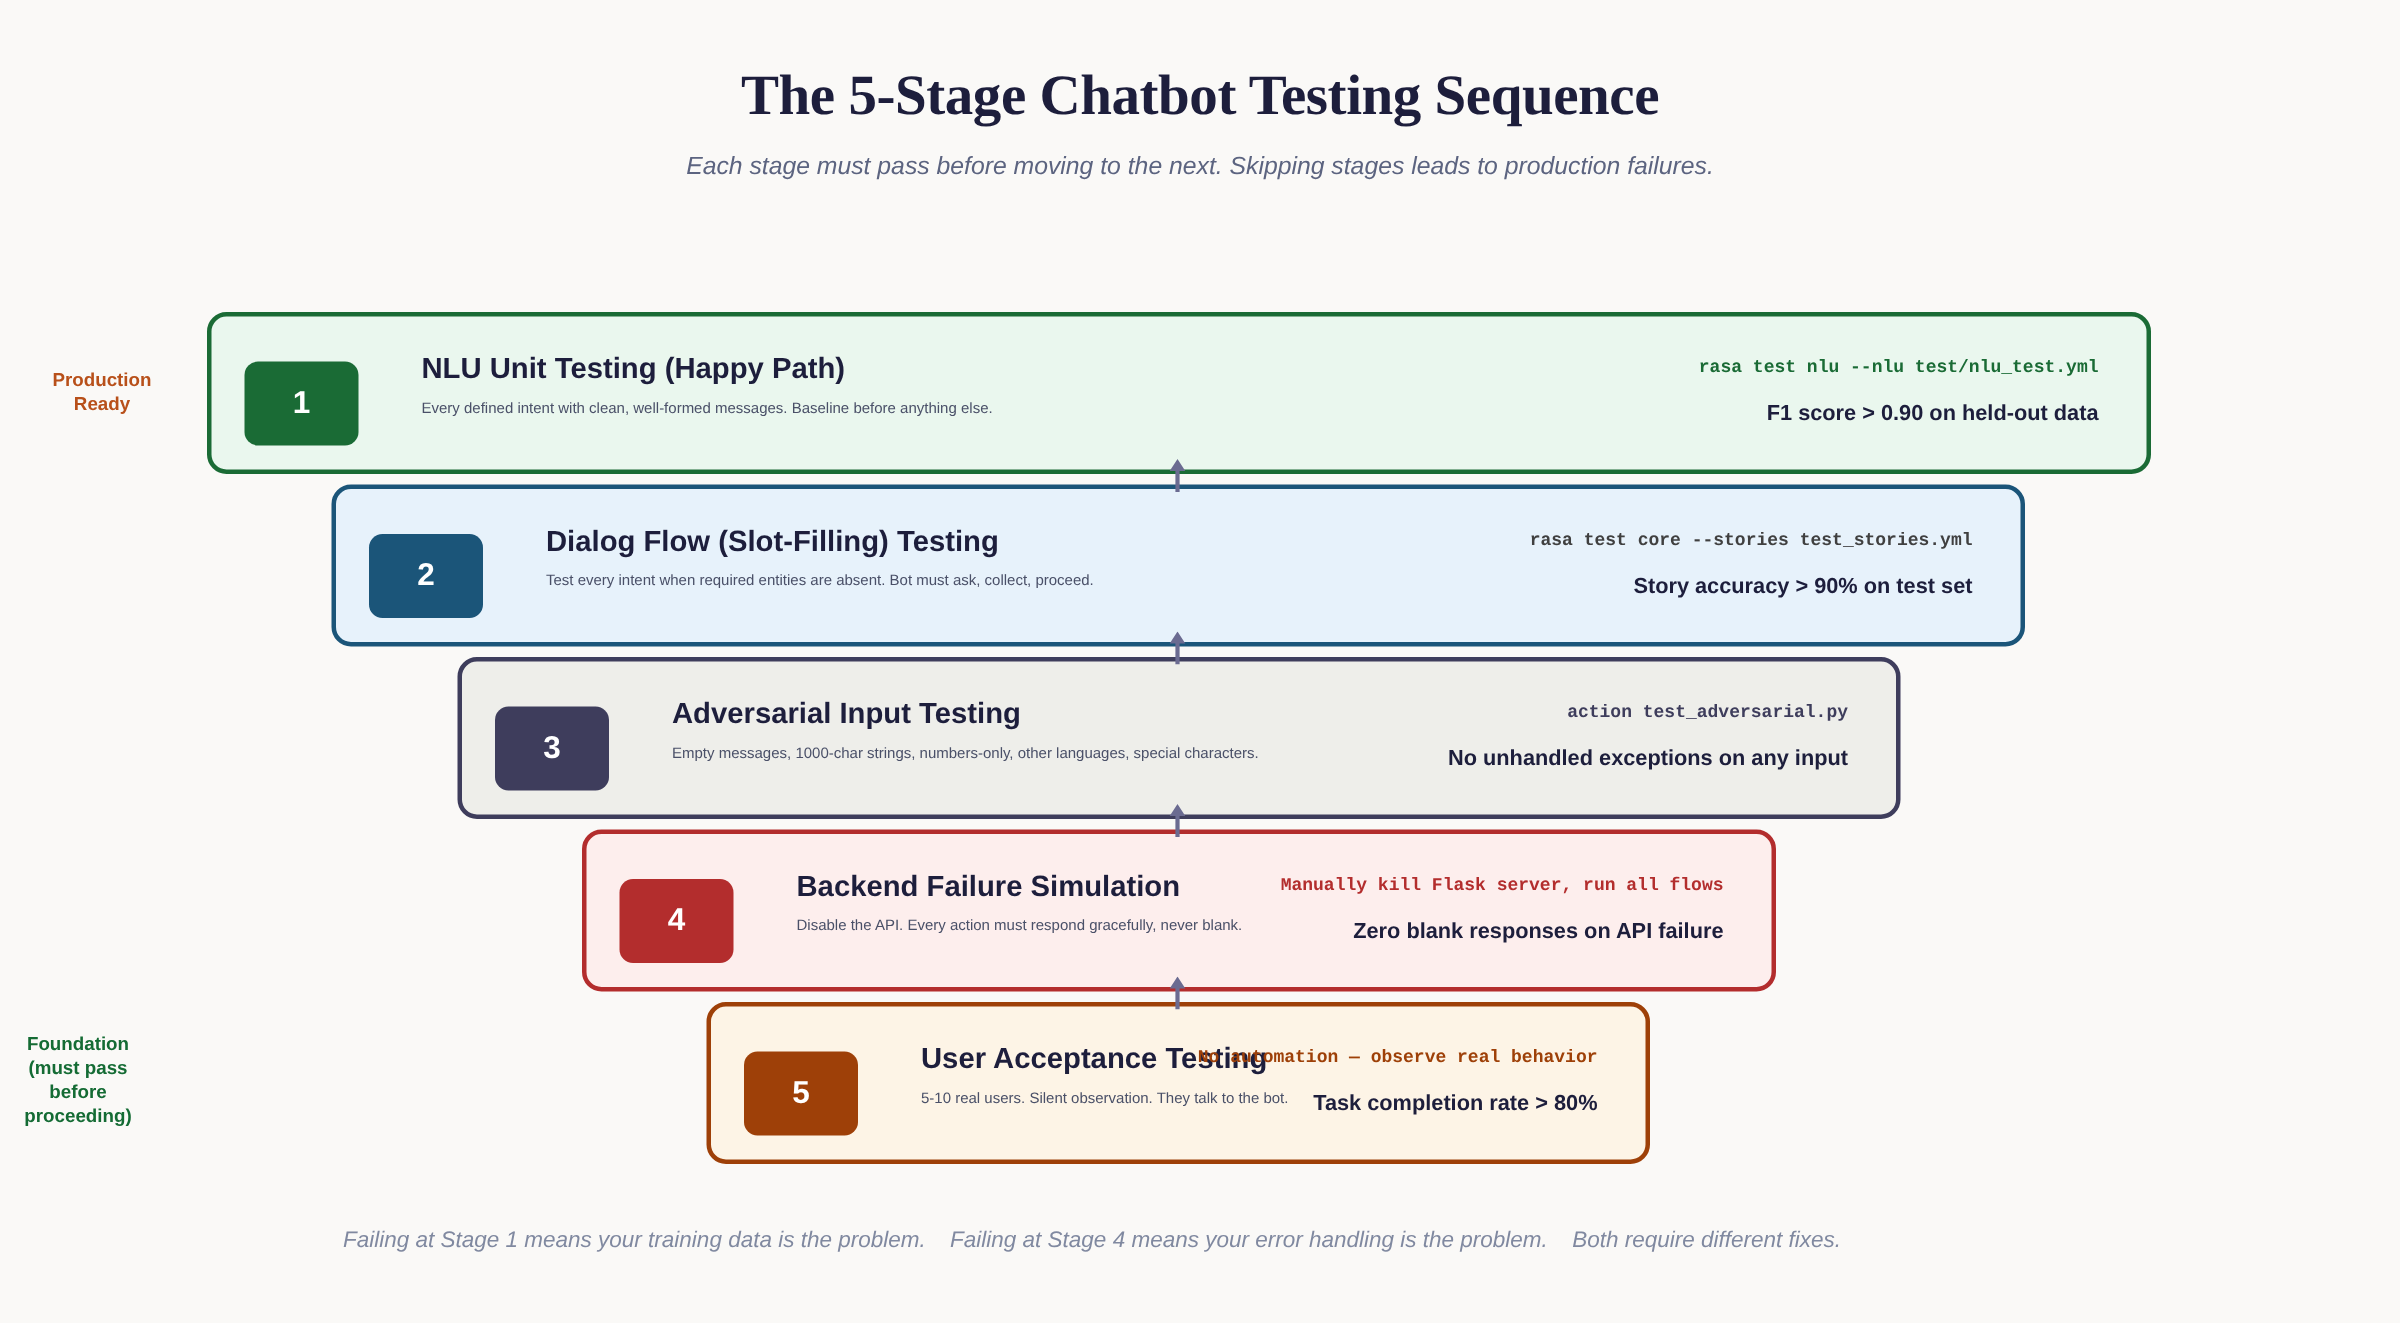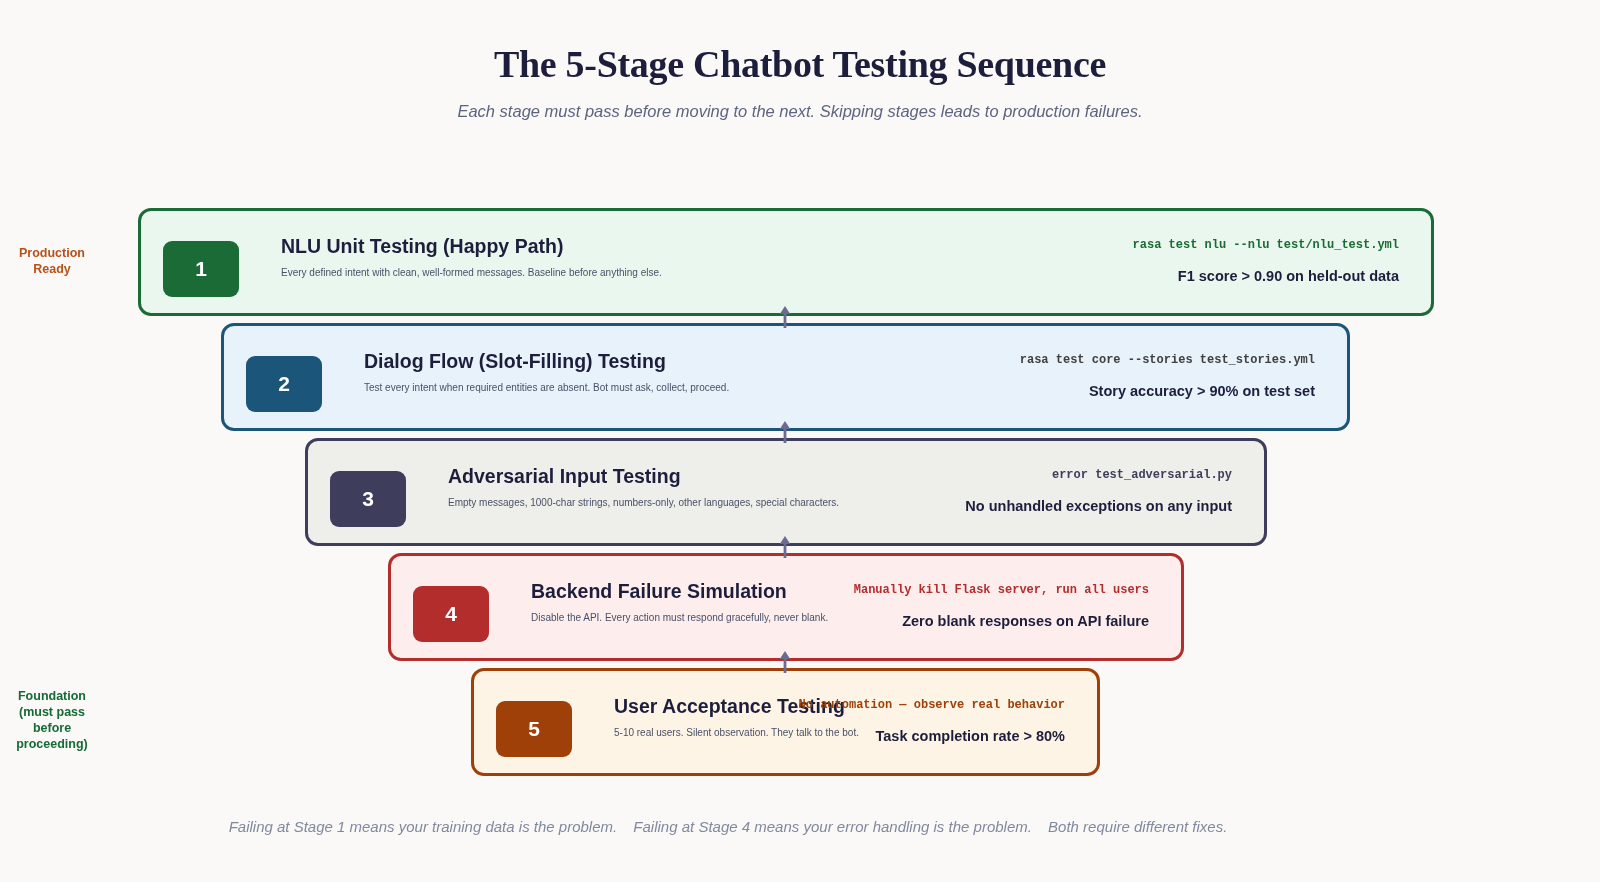--- a/index.html
+++ b/index.html
@@ -127,21 +127,21 @@
   
   .side-label {
     position: absolute;
     width: 104px;
     text-align: center;
     font-size: 12.5px;
     font-weight: bold;
     line-height: 1.28;
     font-family: "Liberation Sans", sans-serif;
   }
-  #label-top { left: 0px; top: 245px; color: #b8501a; }
+  #label-top { left: 0px; top: 245px; color: #b8501a; padding-left: 16px; }
   #label-bottom { left: 0px; top: 688px; color: #146b34; }
 
   
   .footer {
     position: absolute;
     top: 818px;
     left: 0;
     width: 1456px;
     text-align: center;
     font-style: italic;
@@ -184,35 +184,35 @@
         <svg width="12" height="22" viewBox="0 0 12 22">
           <path d="M6 0 L11.2 8 L7.4 8 L7.4 22 L4.6 22 L4.6 8 L0.8 8 Z" fill="#6b6b91"></path>
         </svg>
       </div>
     </div>
     <div class="stage-row">
       <div class="stage-card" style="left: 305px; width: 962px; border-color: rgb(62, 61, 92); background: rgb(238, 238, 234);">
         <div class="badge" style="background: rgb(62, 61, 92);">3</div>
         <div class="stage-title">Adversarial Input Testing</div>
         <div class="stage-desc">Empty messages, 1000-char strings, numbers-only, other languages, special characters.</div>
-        <div class="stage-cmd" style="color: rgb(62, 61, 92);">error test_adversarial.py</div>
+        <div class="stage-cmd" style="color: rgb(62, 61, 92);">action test_adversarial.py</div>
         <div class="stage-crit">No unhandled exceptions on any input</div>
       </div>
       <div class="arrow" style="top: -17px;">
         <svg width="12" height="22" viewBox="0 0 12 22">
           <path d="M6 0 L11.2 8 L7.4 8 L7.4 22 L4.6 22 L4.6 8 L0.8 8 Z" fill="#6b6b91"></path>
         </svg>
       </div>
     </div>
     <div class="stage-row">
       <div class="stage-card" style="left: 388px; width: 796px; border-color: rgb(179, 45, 45); background: rgb(253, 238, 237);">
         <div class="badge" style="background: rgb(179, 45, 45);">4</div>
         <div class="stage-title">Backend Failure Simulation</div>
         <div class="stage-desc">Disable the API. Every action must respond gracefully, never blank.</div>
-        <div class="stage-cmd" style="color: rgb(179, 45, 45);">Manually kill Flask server, run all users</div>
+        <div class="stage-cmd" style="color: rgb(179, 45, 45);">Manually kill Flask server, run all flows</div>
         <div class="stage-crit">Zero blank responses on API failure</div>
       </div>
       <div class="arrow" style="top: -17px;">
         <svg width="12" height="22" viewBox="0 0 12 22">
           <path d="M6 0 L11.2 8 L7.4 8 L7.4 22 L4.6 22 L4.6 8 L0.8 8 Z" fill="#6b6b91"></path>
         </svg>
       </div>
     </div>
     <div class="stage-row">
       <div class="stage-card" style="left: 471px; width: 629px; border-color: rgb(158, 64, 8); background: rgb(253, 244, 230);">

